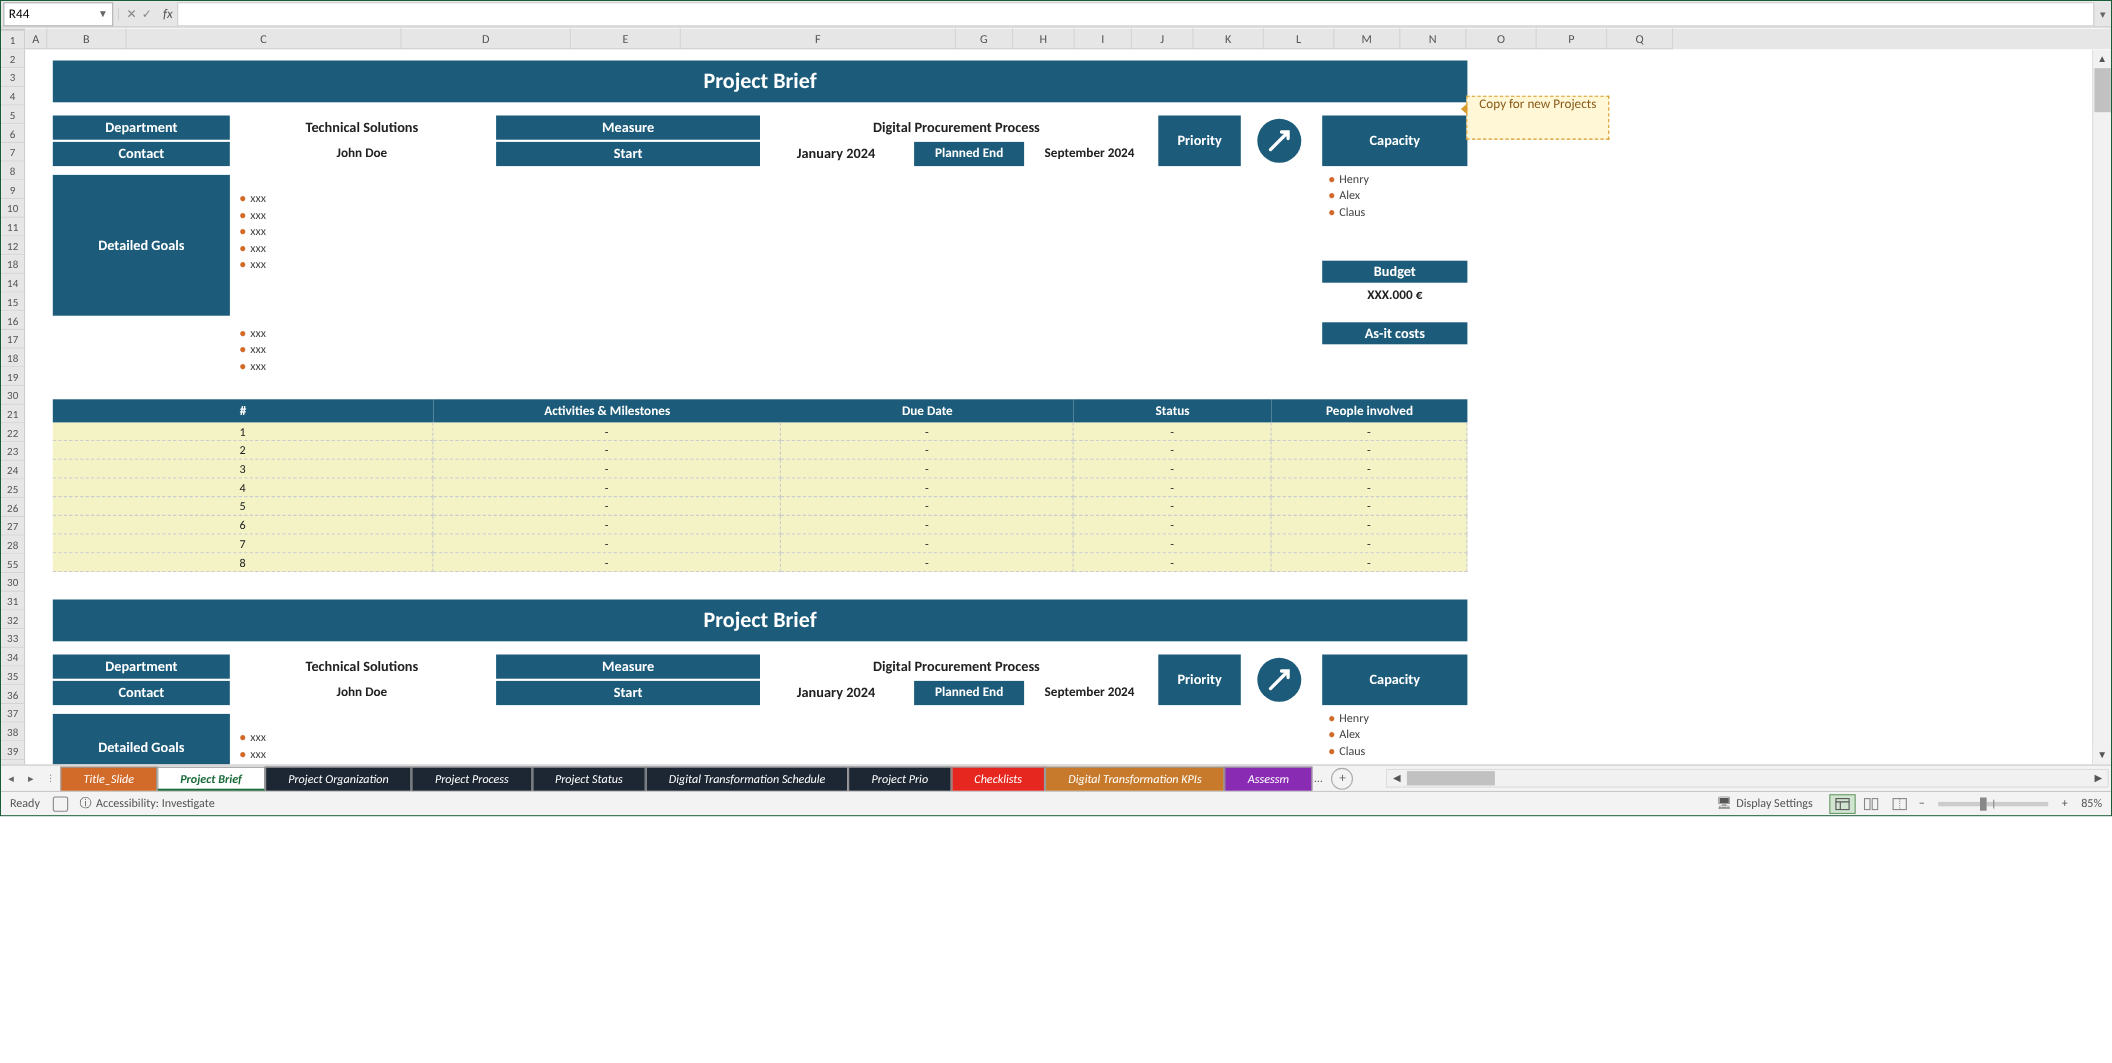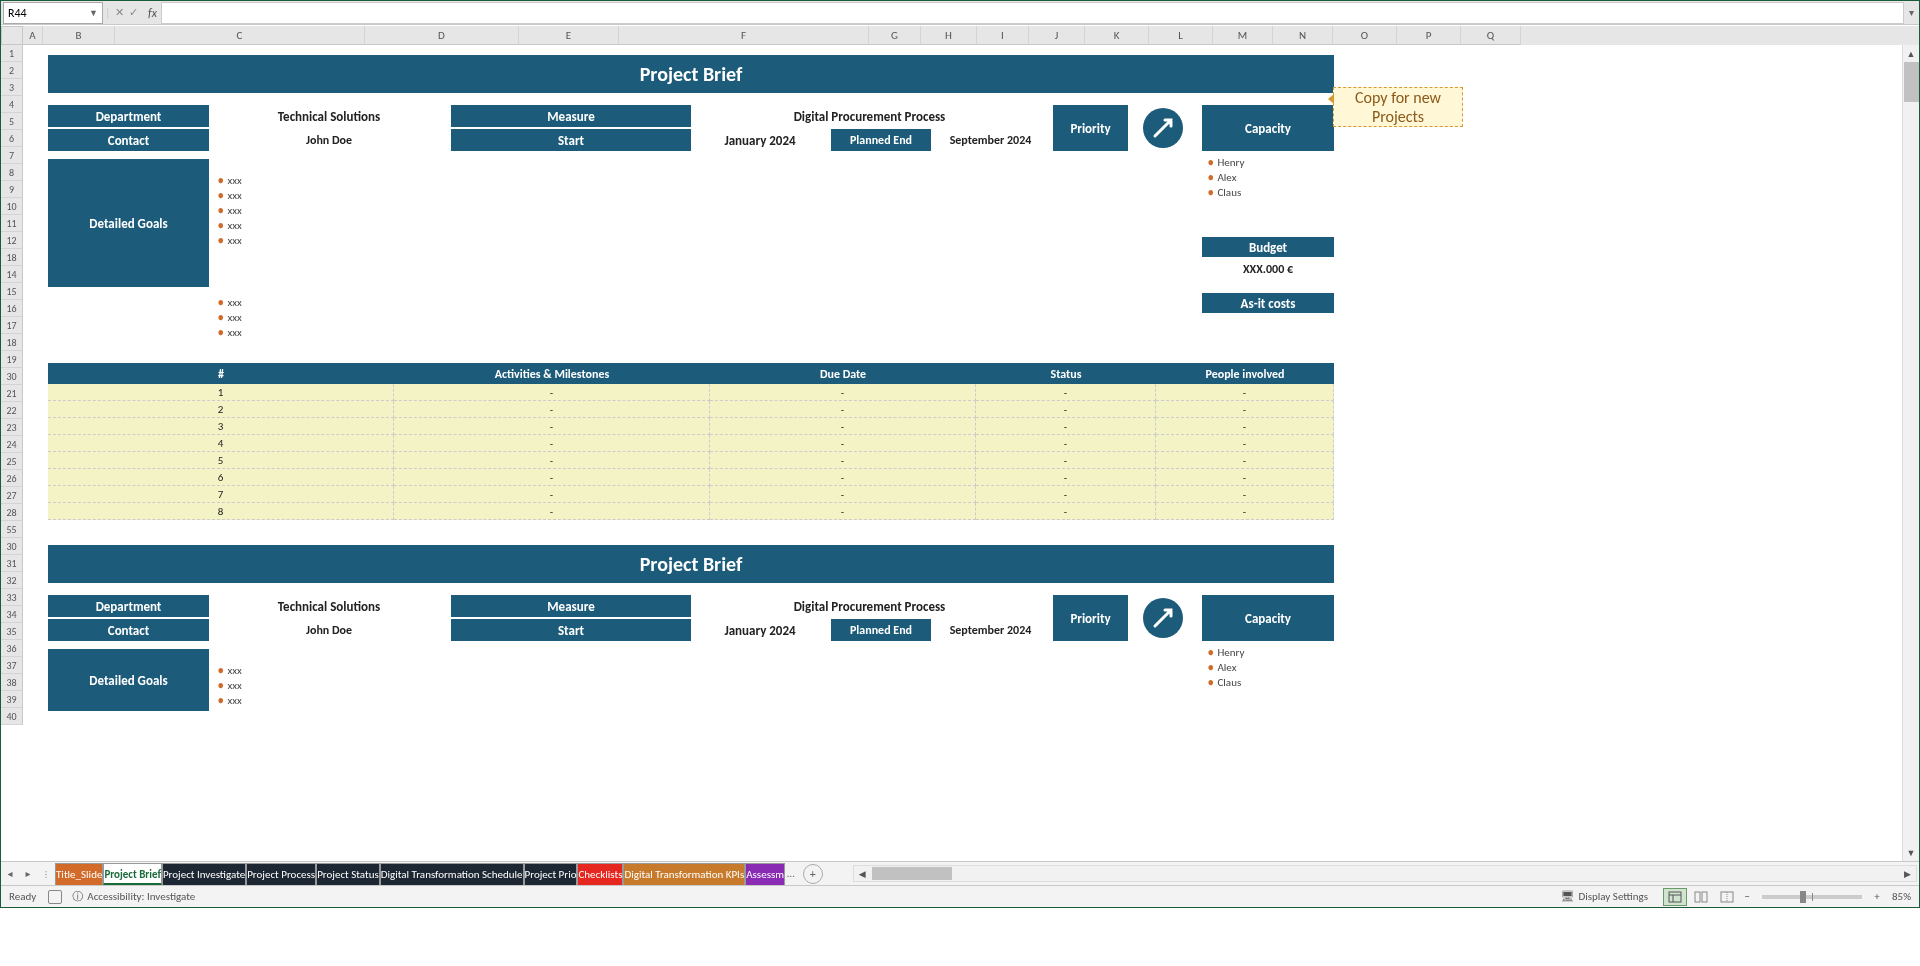--- a/index.html
+++ b/index.html
@@ -1,17 +1,17 @@
 <!DOCTYPE html>
 <html><head>
 <meta charset="utf-8">
 <style>
 * { box-sizing: border-box; margin: 0; padding: 0; }
 html, body { width: 100%; height: 100%; font-family: "Segoe UI", Calibri, Arial, sans-serif; background: #fff; overflow: hidden; }
-.app { position: relative; width: 1920px; height: 908px; background: #fff; border: 1px solid #1a5c3a; }
+.app { position: relative; width: 1920px; height: 742px; background: #fff; border: 1px solid #1a5c3a; }
 
 
 .fbar { display: flex; align-items: center; height: 24px; background: #e6e6e6; border-bottom: 1px solid #c8c8c8; font-size: 12px; }
 .namebox { width: 100px; height: 22px; background: #fff; border: 1px solid #aaa; margin-left: 2px; padding: 0 4px; display: flex; align-items: center; justify-content: space-between; }
 .namebox .dd { font-size: 9px; color: #666; }
 .fx-btn { width: 14px; text-align: center; color: #888; font-size: 11px; }
 .fx-sep { color: #ccc; margin: 0 2px; }
 .fx { width: 20px; text-align: center; color: #555; font-style: italic; font-size: 12px; padding-left: 4px; }
 .finput { flex: 1; height: 22px; background: #fff; border: 1px solid #ccc; border-right: none; padding: 0 6px; }
 .fexpand { width: 16px; text-align: center; color: #666; border-left: 1px solid #ccc; height: 22px; line-height: 22px; font-size: 10px; }
@@ -32,31 +32,31 @@
 .vsb .thumb { position: absolute; top: 17px; width: 15px; left: 1px; height: 40px; background: #c1c1c1; }
 
 
 .pb-title { position: absolute; left: 25px; top: 10px; width: 1286px; height: 38px; background: #1c5b7a; color: #fff; font-weight: bold; font-size: 20px; display: flex; align-items: center; justify-content: center; }
 .hdrcell { background: #1c5b7a; color: #fff; font-weight: bold; display: flex; align-items: center; justify-content: center; font-size: 13px; }
 .valcell { background: #fff; color: #222; font-weight: bold; display: flex; align-items: center; justify-content: center; font-size: 13px; }
 .block { position: absolute; }
 .circle-icon { width: 40px; height: 40px; border-radius: 50%; background: #1c5b7a; display: flex; align-items: center; justify-content: center; }
 .circle-icon svg { width: 24px; height: 24px; }
 .bul { color: #d26b2a; font-weight: bold; padding-right: 4px; }
-.note { position: absolute; left: 1310px; top: 42px; width: 130px; height: 40px; background: #fff7d6; border: 1px dashed #d69a2d; font-size: 16px; color: #8a5a1a; display: flex; align-items: flex-start; justify-content: center; text-align: center; padding: 0 4px; }
+.note { position: absolute; left: 1310px; top: 42px; width: 130px; height: 40px; background: #fff7d6; border: 1px dashed #d69a2d; font-size: 12px; color: #8a5a1a; display: flex; align-items: flex-start; justify-content: center; text-align: center; padding: 0 4px; }
 .note::before { content: ''; position: absolute; left: -6px; top: 6px; width: 0; height: 0; border-top: 5px solid transparent; border-bottom: 5px solid transparent; border-right: 6px solid #d69a2d; }
 .goal-list { font-size: 11px; color: #444; line-height: 15px; }
 .table-hdr { background: #1c5b7a; color: #fff; font-weight: bold; font-size: 12px; display: flex; align-items: center; justify-content: center; height: 21px; }
 .table-row { background: #f3f3c6; height: 17px; display: flex; }
 .tcell { border-right: 1px dashed #ccc; border-bottom: 1px dashed #ccc; font-size: 11px; color: #222; display: flex; align-items: center; justify-content: center; }
 
 
 .tabs { position: absolute; bottom: 22px; left: 0; right: 0; height: 24px; background: #f3f3f3; display: flex; align-items: center; border-top: 1px solid #c8c8c8; font-size: 11px; }
 .tabnav { width: 18px; text-align: center; color: #666; font-size: 10px; }
-.tab { padding: 0 0; height: 22px; line-height: 22px; border: 1px solid #999; border-bottom: none; margin-right: 0; color: #fff; cursor: pointer; }
+.tab { padding: 0 20px; height: 22px; line-height: 22px; border: 1px solid #999; border-bottom: none; margin-right: 0; color: #fff; cursor: pointer; font-style: italic; }
 .tab-orange { background: #d26b2a; color: #fff; }
 .tab-green { background: #fff; color: #1a6b3a; font-weight: bold; border-bottom: 2px solid #1a6b3a; }
 .tab-navy { background: #1d2733; color: #fff; }
 .tab-red { background: #e6271f; color: #fff; }
 .tab-brown { background: #c77a2b; color: #fff; }
 .tab-purple { background: #8a2cb3; color: #fff; }
 .tab-add { width: 20px; height: 20px; border: 1px solid #aaa; border-radius: 50%; text-align: center; line-height: 18px; margin-left: 6px; color: #666; font-size: 12px; }
 .hsb { flex: 1; height: 17px; margin-left: 30px; margin-right: 2px; background: #f1f1f1; border: 1px solid #ddd; display: flex; align-items: center; position: relative; }
 .hsb .thumb { position: absolute; left: 18px; width: 80px; height: 13px; background: #c1c1c1; top: 1px; }
 .hsb .arrow { position: absolute; width: 17px; text-align: center; font-size: 9px; color: #555; }
@@ -336,21 +336,21 @@
     </div>
   </div>
 
   <div class="tabs">
     <span class="tabnav">◂</span>
     <span class="tabnav">▸</span>
     <span class="tabnav" style="font-size:8px">⋮</span>
     <div id="sheettabs" style="display:flex">
         <div class="tab tab-orange">Title_Slide</div>
         <div class="tab tab-green">Project Brief</div>
-        <div class="tab tab-navy">Project Investigate</div>
+        <div class="tab tab-navy">Project Organization</div>
         <div class="tab tab-navy">Project Process</div>
         <div class="tab tab-navy">Project Status</div>
         <div class="tab tab-navy">Digital Transformation Schedule</div>
         <div class="tab tab-navy">Project Prio</div>
         <div class="tab tab-red">Checklists</div>
         <div class="tab tab-brown">Digital Transformation KPIs</div>
         <div class="tab tab-purple">Assessm</div>
       </div>
     <span style="color:#666;padding:0 2px">…</span>
     <div class="tab-add">+</div>

